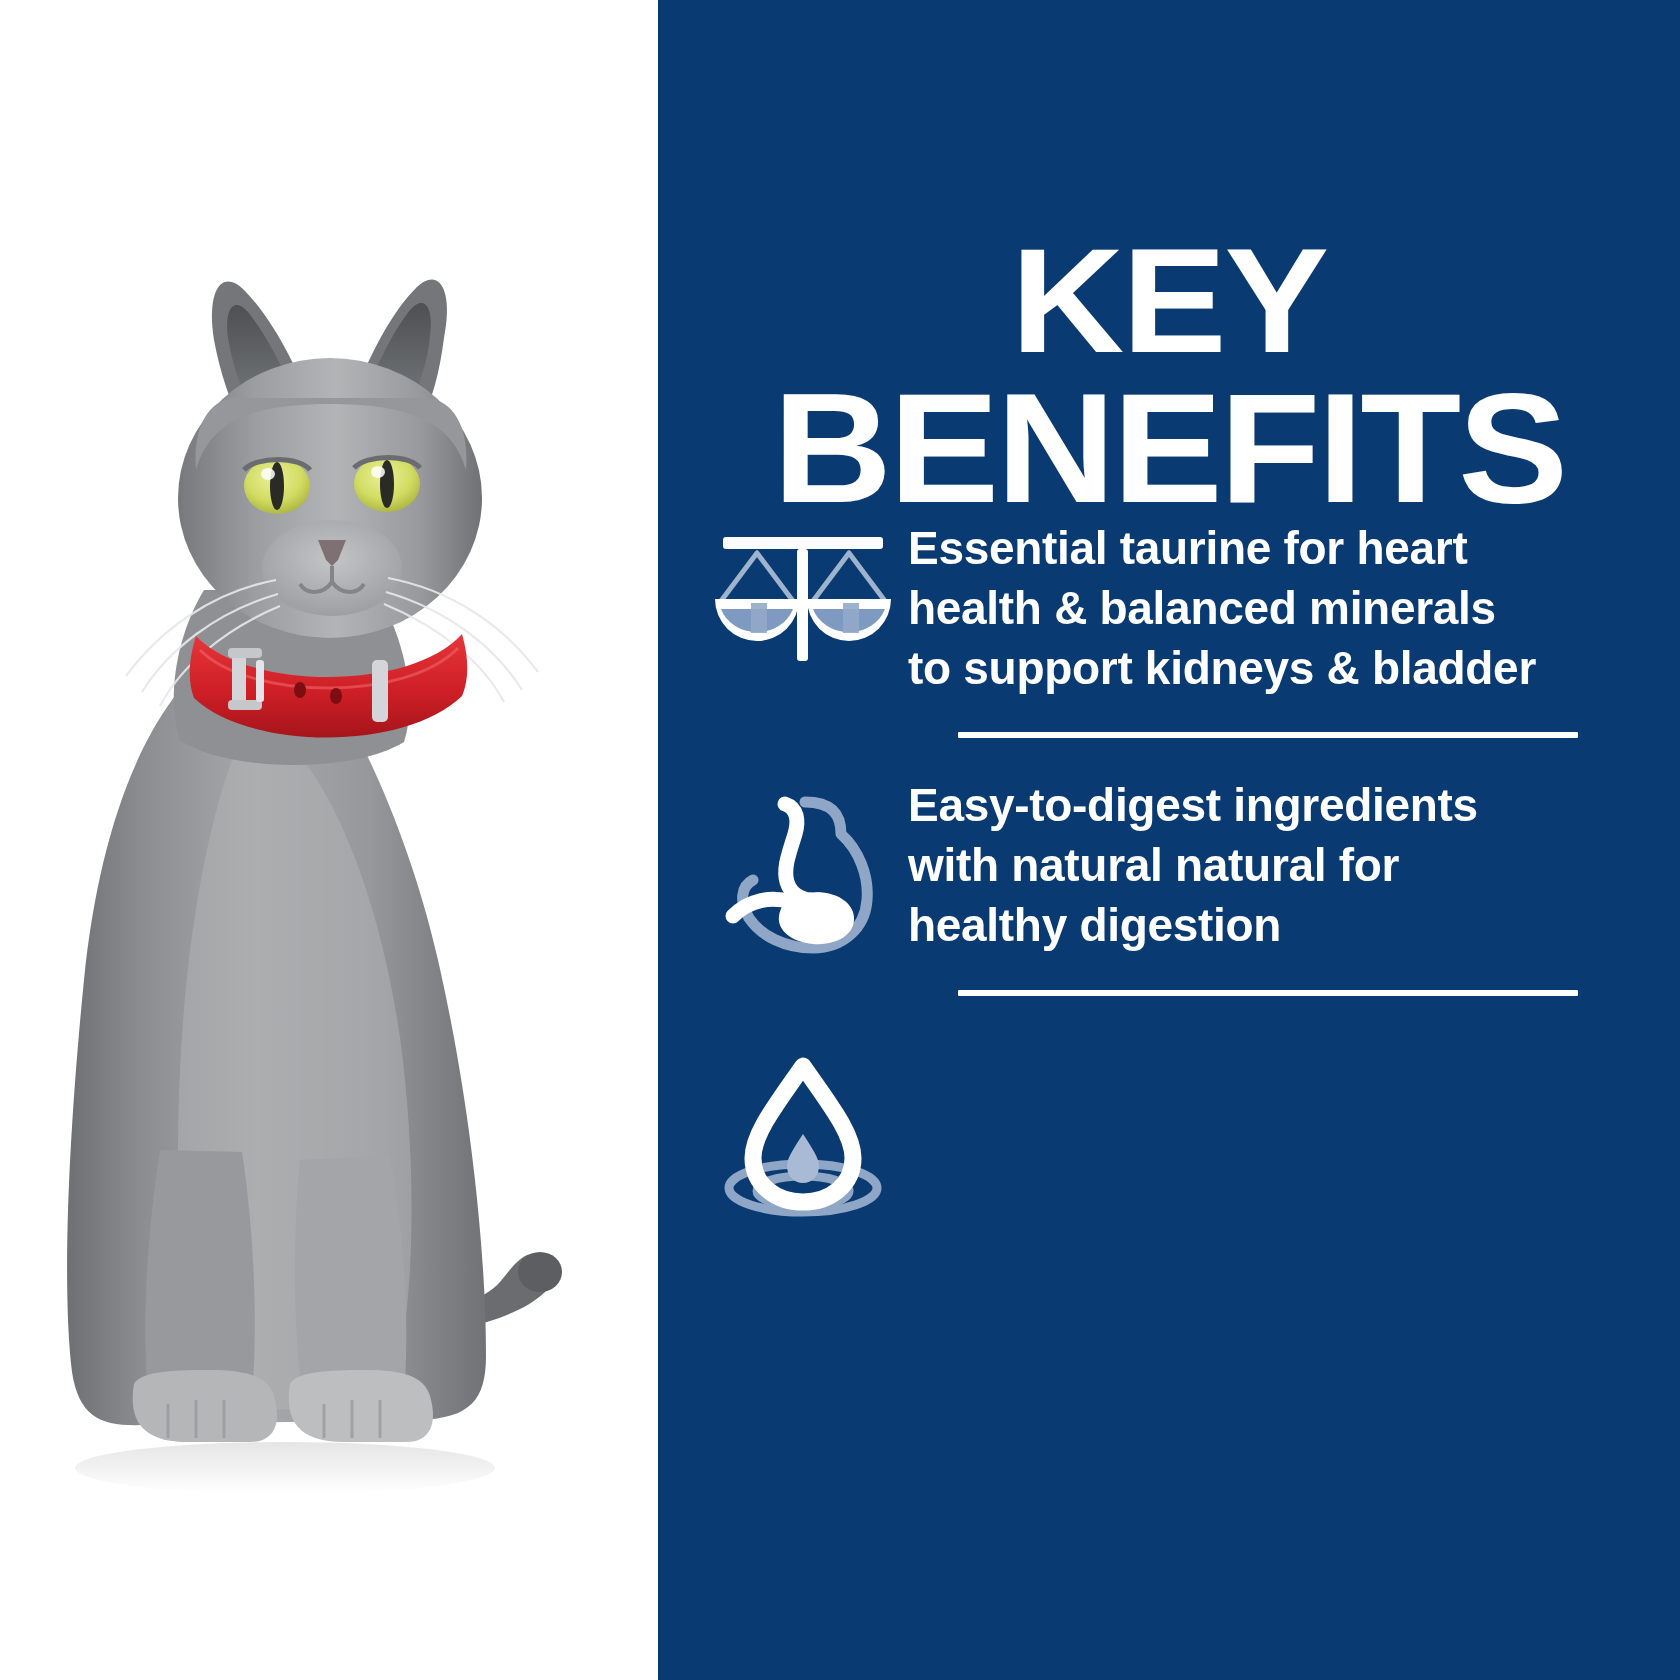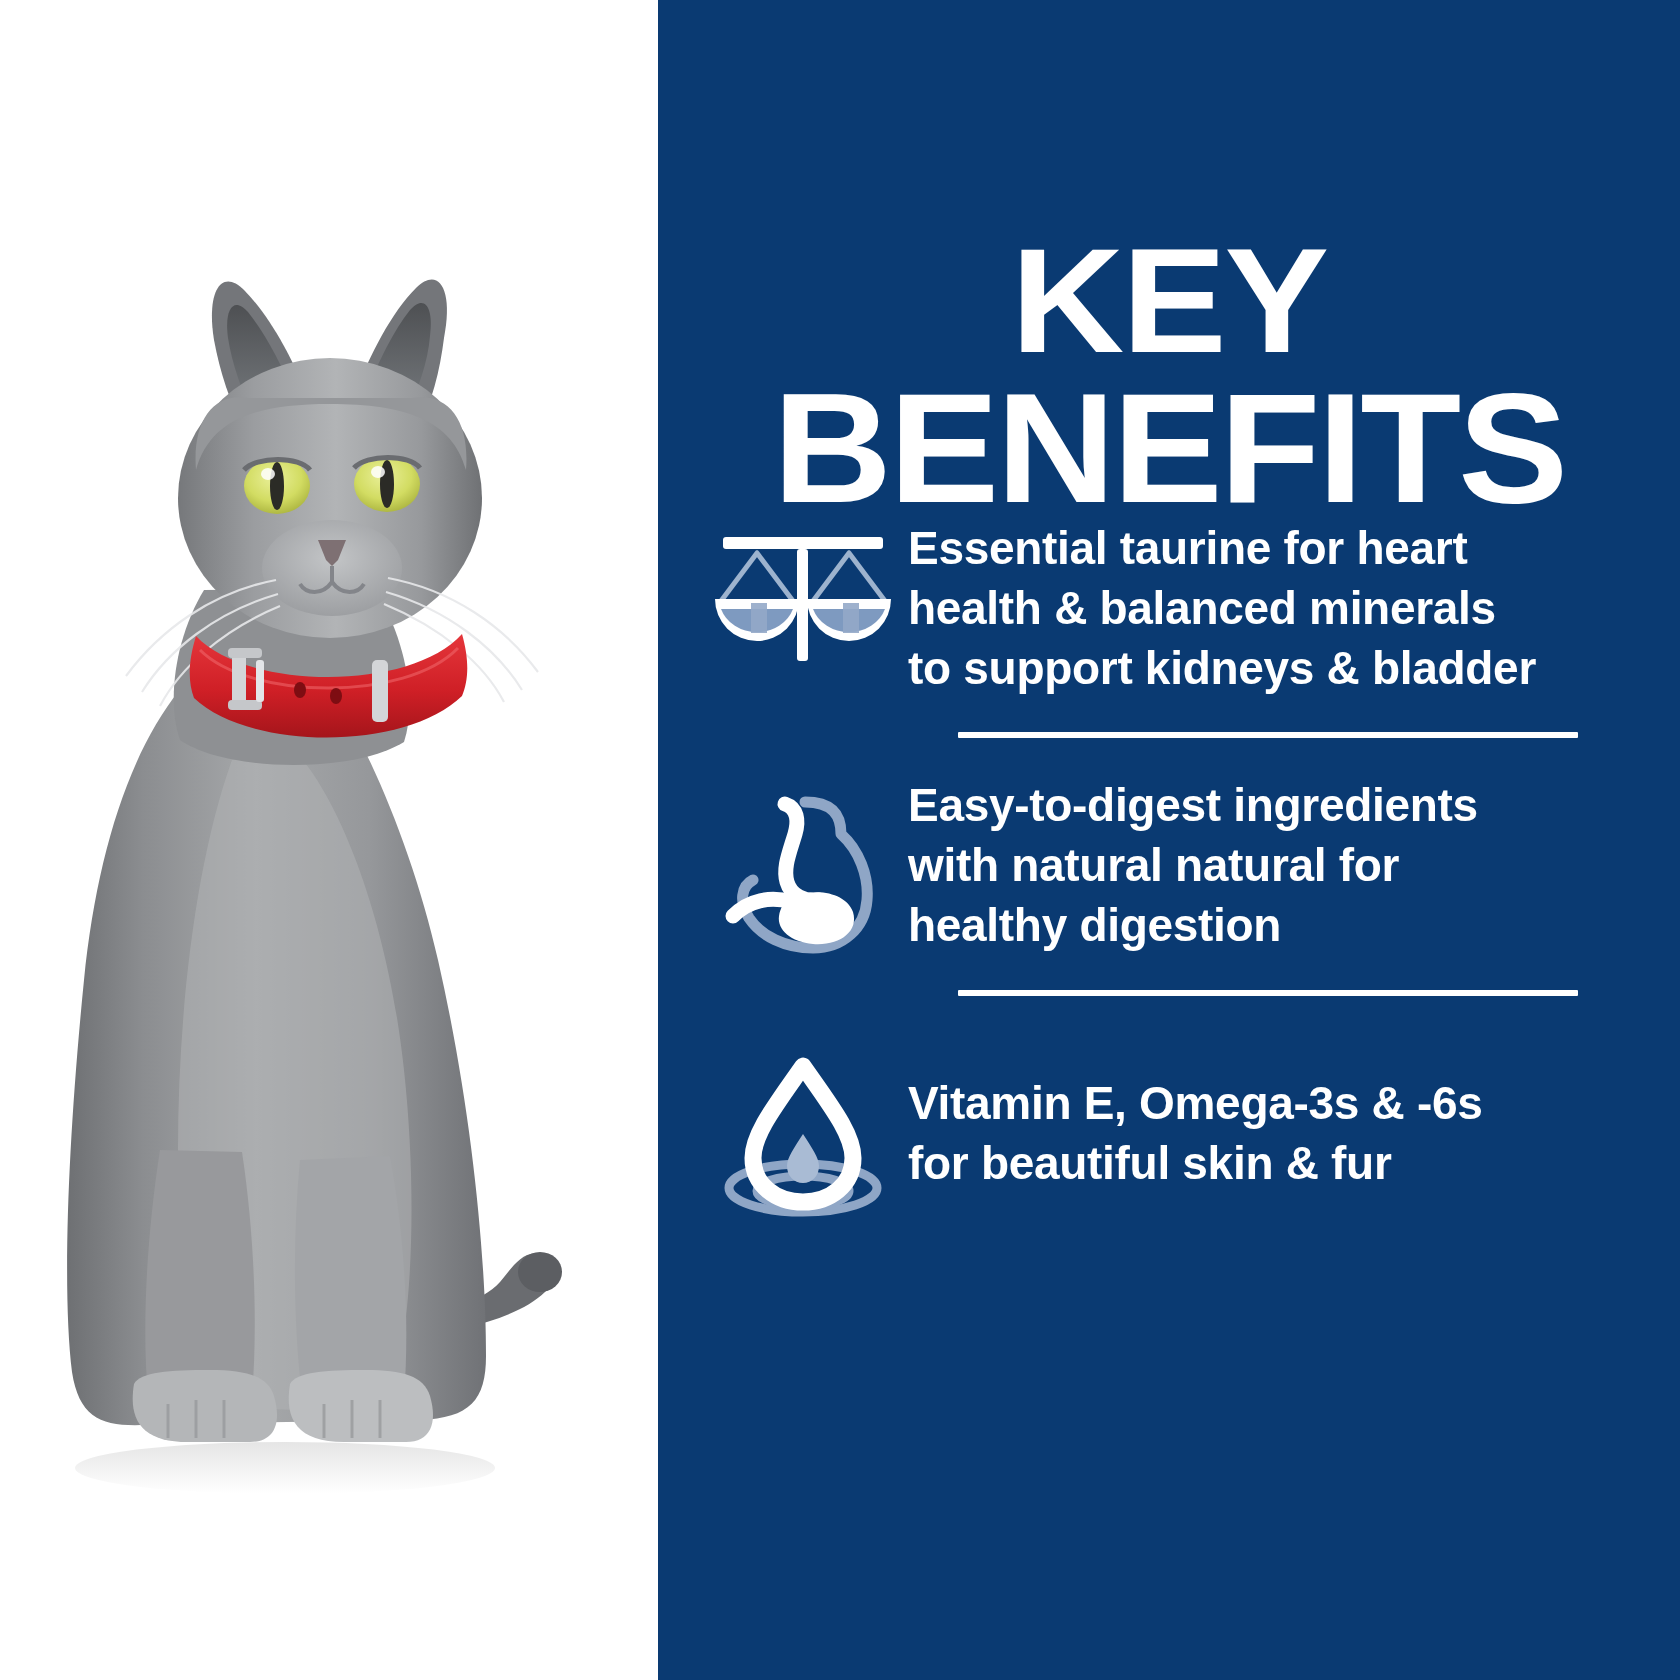--- a/index.html
+++ b/index.html
@@ -320,18 +320,17 @@
 
             <ellipse cx="90" cy="143" rx="46" ry="15" fill="none" stroke="#8FA6C6" stroke-width="9"></ellipse>
 
             <path d="M90 18 C118 58 140 86 140 110 C140 137 117 154 90 154
                      C63 154 40 137 40 110 C40 86 62 58 90 18 Z" fill="none" stroke="#FFFFFF" stroke-width="17" stroke-linejoin="round"></path>
 
             <path d="M90 86 C99 100 106 110 106 118 C106 128 99 135 90 135
                      C81 135 74 128 74 118 C74 110 81 100 90 86 Z" fill="#A9BBD4"></path>
           </svg>
         </div>
-        <div class="benefit-text">Vitamin E, Omega-3s &amp; -6s for beautiful skin &amp; fur</div>
       </div>
 
     </div>
   </div>
 </div>
 
 </body></html>

